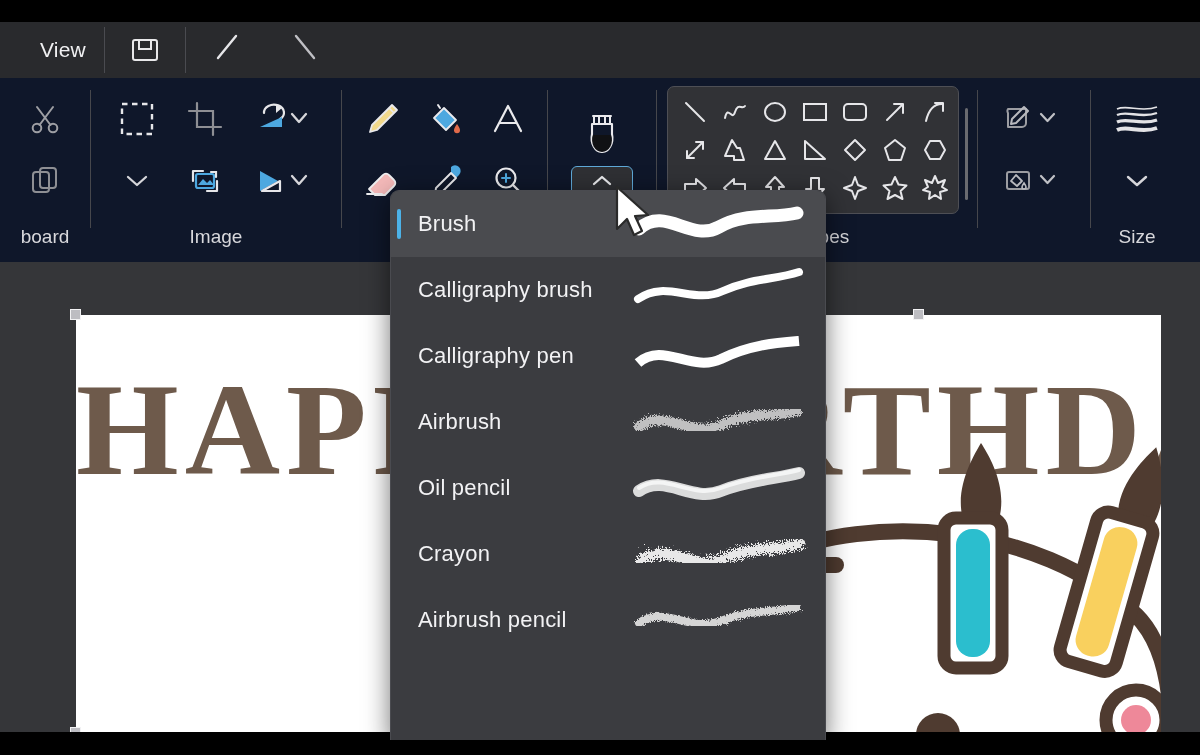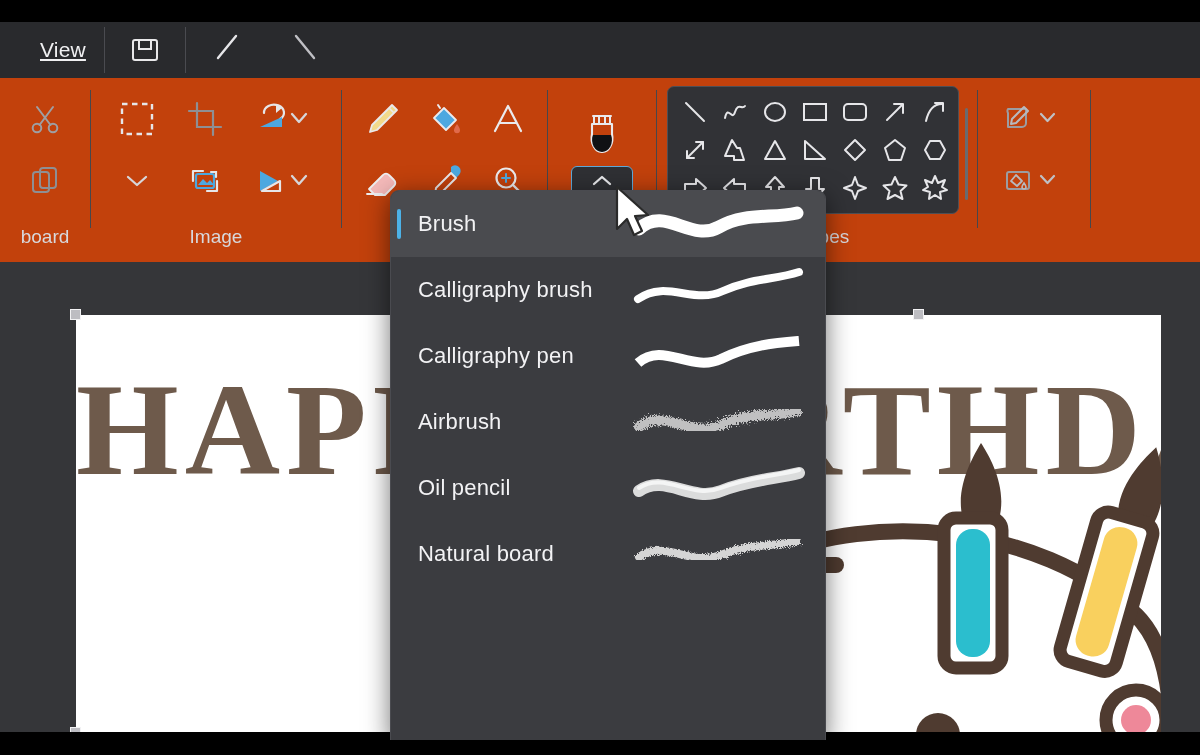--- a/index.html
+++ b/index.html
@@ -20,33 +20,32 @@
   
   .menubar {
     position: absolute; left: 0; top: 22px; width: 1200px; height: 56px;
     background: #292a2d;
     display: flex; align-items: center;
   }
   .menu-item {
     color: #f0f0f2; font-size: 21px; padding: 0 18px;
     line-height: 56px; letter-spacing: .2px;
     margin-left: 22px;
-    text-decoration: underline;
   }
   .mb-sep {
     width: 1px; height: 46px; background: #4a4b50; margin: 0 0px;
   }
   .mb-btn {
     width: 80px; height: 56px; display: flex; align-items: center; justify-content: center;
   }
 
   
   .ribbon {
     position: absolute; left: 0; top: 78px; width: 1200px; height: 184px;
-    background: #c2410c;
+    background: #0f172a;
     display: flex; align-items: stretch;
   }
   .rgroup { position: relative; display: flex; flex-direction: column; }
   .rgroup .rows { flex: 1; display: flex; align-items: center; }
   .rgroup .glabel {
     height: 40px; line-height: 30px; text-align: center;
     color: #d8d8dc; font-size: 19px;
   }
   .vsep {
     width: 1px; background: #46474c; margin: 12px 0 34px 0; align-self: stretch;
@@ -451,20 +450,40 @@
               <path d="M39 13 L45.5 20 L52 13" fill="none" stroke="#bfc0c5" stroke-width="2.2" stroke-linecap="round" stroke-linejoin="round"></path>
             </svg>
           </div>
         </div>
       </div>
       <div class="glabel"></div>
     </div>
 
     <div class="vsep"></div>
 
+    <div class="rgroup" style="width:92px">
+      <div class="rows" style="justify-content:center">
+        <div class="col2" style="align-items:center">
+          <div class="tbtn">
+            <svg width="52" height="40" viewBox="0 0 52 40">
+              <path d="M6 10 C16 5 30 14 46 8" stroke="#e3e3e6" stroke-width="1.6" fill="none"></path>
+              <path d="M6 16 C16 11 30 20 46 14" stroke="#e3e3e6" stroke-width="2.4" fill="none"></path>
+              <path d="M6 23 C16 18 30 27 46 21" stroke="#e3e3e6" stroke-width="3.2" fill="none"></path>
+              <path d="M6 31 C16 26 30 35 46 29" stroke="#e3e3e6" stroke-width="4" fill="none"></path>
+            </svg>
+          </div>
+          <div class="tbtn">
+            <svg width="26" height="16" viewBox="0 0 26 16">
+              <path d="M4 4 L13 12 L22 4" fill="none" stroke="#d6d6da" stroke-width="2.4" stroke-linecap="round" stroke-linejoin="round"></path>
+            </svg>
+          </div>
+        </div>
+      </div>
+      <div class="glabel">Size</div>
+    </div>
 
   </div>
 
   <div class="canvasarea">
     <div class="sheet">
       <div class="card-text">HAPPY BIRTHDAY</div>
       <svg width="1085" height="417" viewBox="0 0 1085 417" style="position:absolute;left:0;top:0">
 
         <path d="M700 240 C790 200 960 205 1060 300 C1090 330 1095 380 1095 417" fill="none" stroke="#4f3b30" stroke-width="16" stroke-linecap="round"></path>
         <path d="M640 250 L760 250" fill="none" stroke="#4f3b30" stroke-width="16" stroke-linecap="round"></path>
@@ -541,24 +560,38 @@
     <div class="dd-item">
       <span class="dd-label">Oil pencil</span>
       <span class="dd-stroke">
         <svg width="170" height="46" viewBox="0 0 170 46">
           <path d="M6 26 C32 8 58 38 88 26 C116 15 142 14 166 8" stroke="#ededed" stroke-width="12" fill="none" stroke-linecap="round" opacity=".9"></path>
           <path d="M6 23 C32 6 58 35 88 23 C116 12 142 11 166 5" stroke="#ffffff" stroke-width="4" fill="none" stroke-linecap="round" opacity=".7"></path>
         </svg>
       </span>
     </div>
 
-
-
     <div class="dd-item">
-      <span class="dd-label">Natural board</span>
+      <span class="dd-label">Crayon</span>
+      <span class="dd-stroke">
+        <svg width="170" height="46" viewBox="0 0 170 46">
+          <defs>
+            <filter id="grain2">
+                <feTurbulence type="turbulence" baseFrequency="0.55" numOctaves="4"></feTurbulence>
+                <feDisplacementMap in="SourceGraphic" scale="12"></feDisplacementMap>
+              </filter>
+          </defs>
+          <path d="M6 28 C32 6 58 40 88 26 C116 12 142 18 164 10" stroke="#e8e8e8" stroke-width="11" fill="none" stroke-linecap="round" filter="url(#grain2)"></path>
+        </svg>
+      </span>
+    </div>
+
+
+    <div class="dd-item">
+      <span class="dd-label">Airbrush pencil</span>
       <span class="dd-stroke">
         <svg width="170" height="46" viewBox="0 0 170 46">
           <defs>
             <filter id="grain3">
                 <feTurbulence type="fractalNoise" baseFrequency="1.1" numOctaves="3"></feTurbulence>
                 <feDisplacementMap in="SourceGraphic" scale="6"></feDisplacementMap>
               </filter>
           </defs>
           <path d="M6 26 C32 8 58 36 88 24 C116 12 142 16 164 10" stroke="#d5d5d5" stroke-width="8" fill="none" stroke-linecap="round" filter="url(#grain3)"></path>
         </svg>

